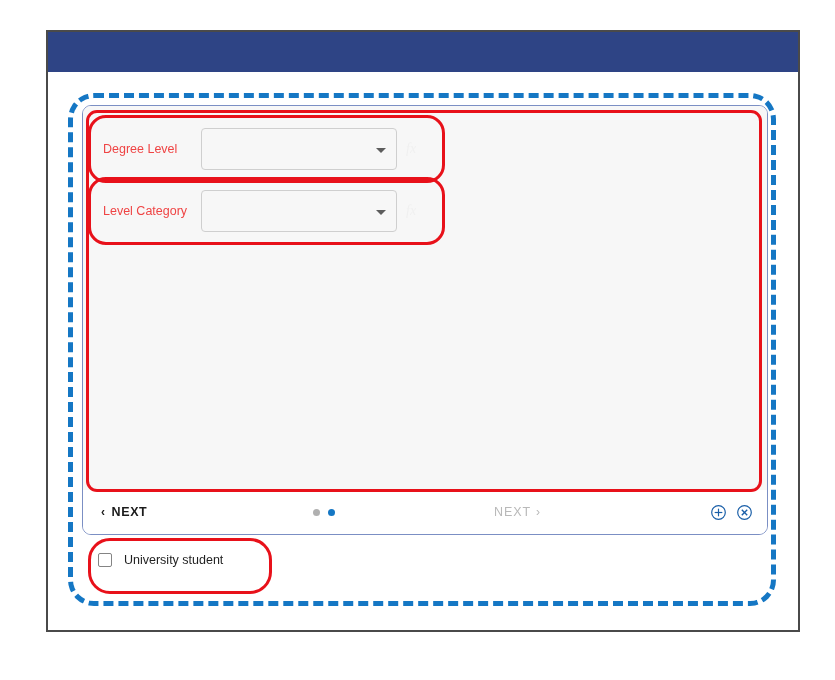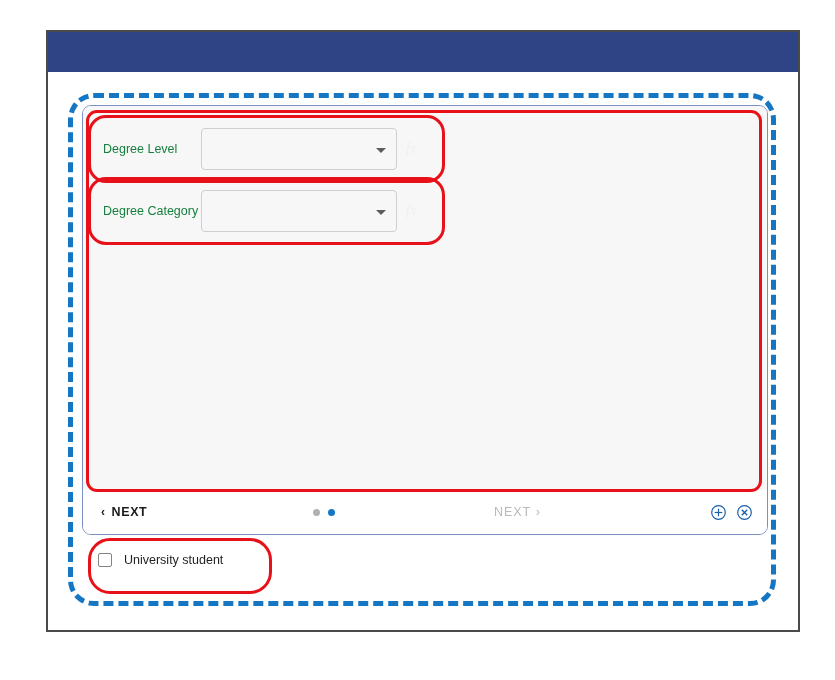--- a/index.html
+++ b/index.html
@@ -81,21 +81,21 @@
     box-sizing: border-box;
   }
   #row-degree  { top: 12px; }
   #row-study   { top: 74px; }
 
   .field-label {
     width: 118px;
     padding-left: 20px;
     box-sizing: border-box;
     font-size: 12.5px;
-    color: #15803d;
+    color: #ef4444;
     line-height: 1.2;
   }
 
   .dropdown {
     position: relative;
     width: 196px;
     height: 42px;
     background: #f7f7f7;
     border: 1px solid #cfcfcf;
     border-radius: 4px;
@@ -236,21 +236,21 @@
     <div class="form-row" id="row-degree">
       <div class="field-label">Degree Level</div>
       <div class="dropdown">
         <span class="dropdown-value"></span>
         <span class="caret"></span>
       </div>
       <span class="fx-icon">fx</span>
     </div>
 
     <div class="form-row" id="row-study">
-      <div class="field-label">Degree Category</div>
+      <div class="field-label">Level Category</div>
       <div class="dropdown">
         <span class="dropdown-value"></span>
         <span class="caret"></span>
       </div>
       <span class="fx-icon">fx</span>
     </div>
 
   </div>
 
   <div id="wizard-footer">

